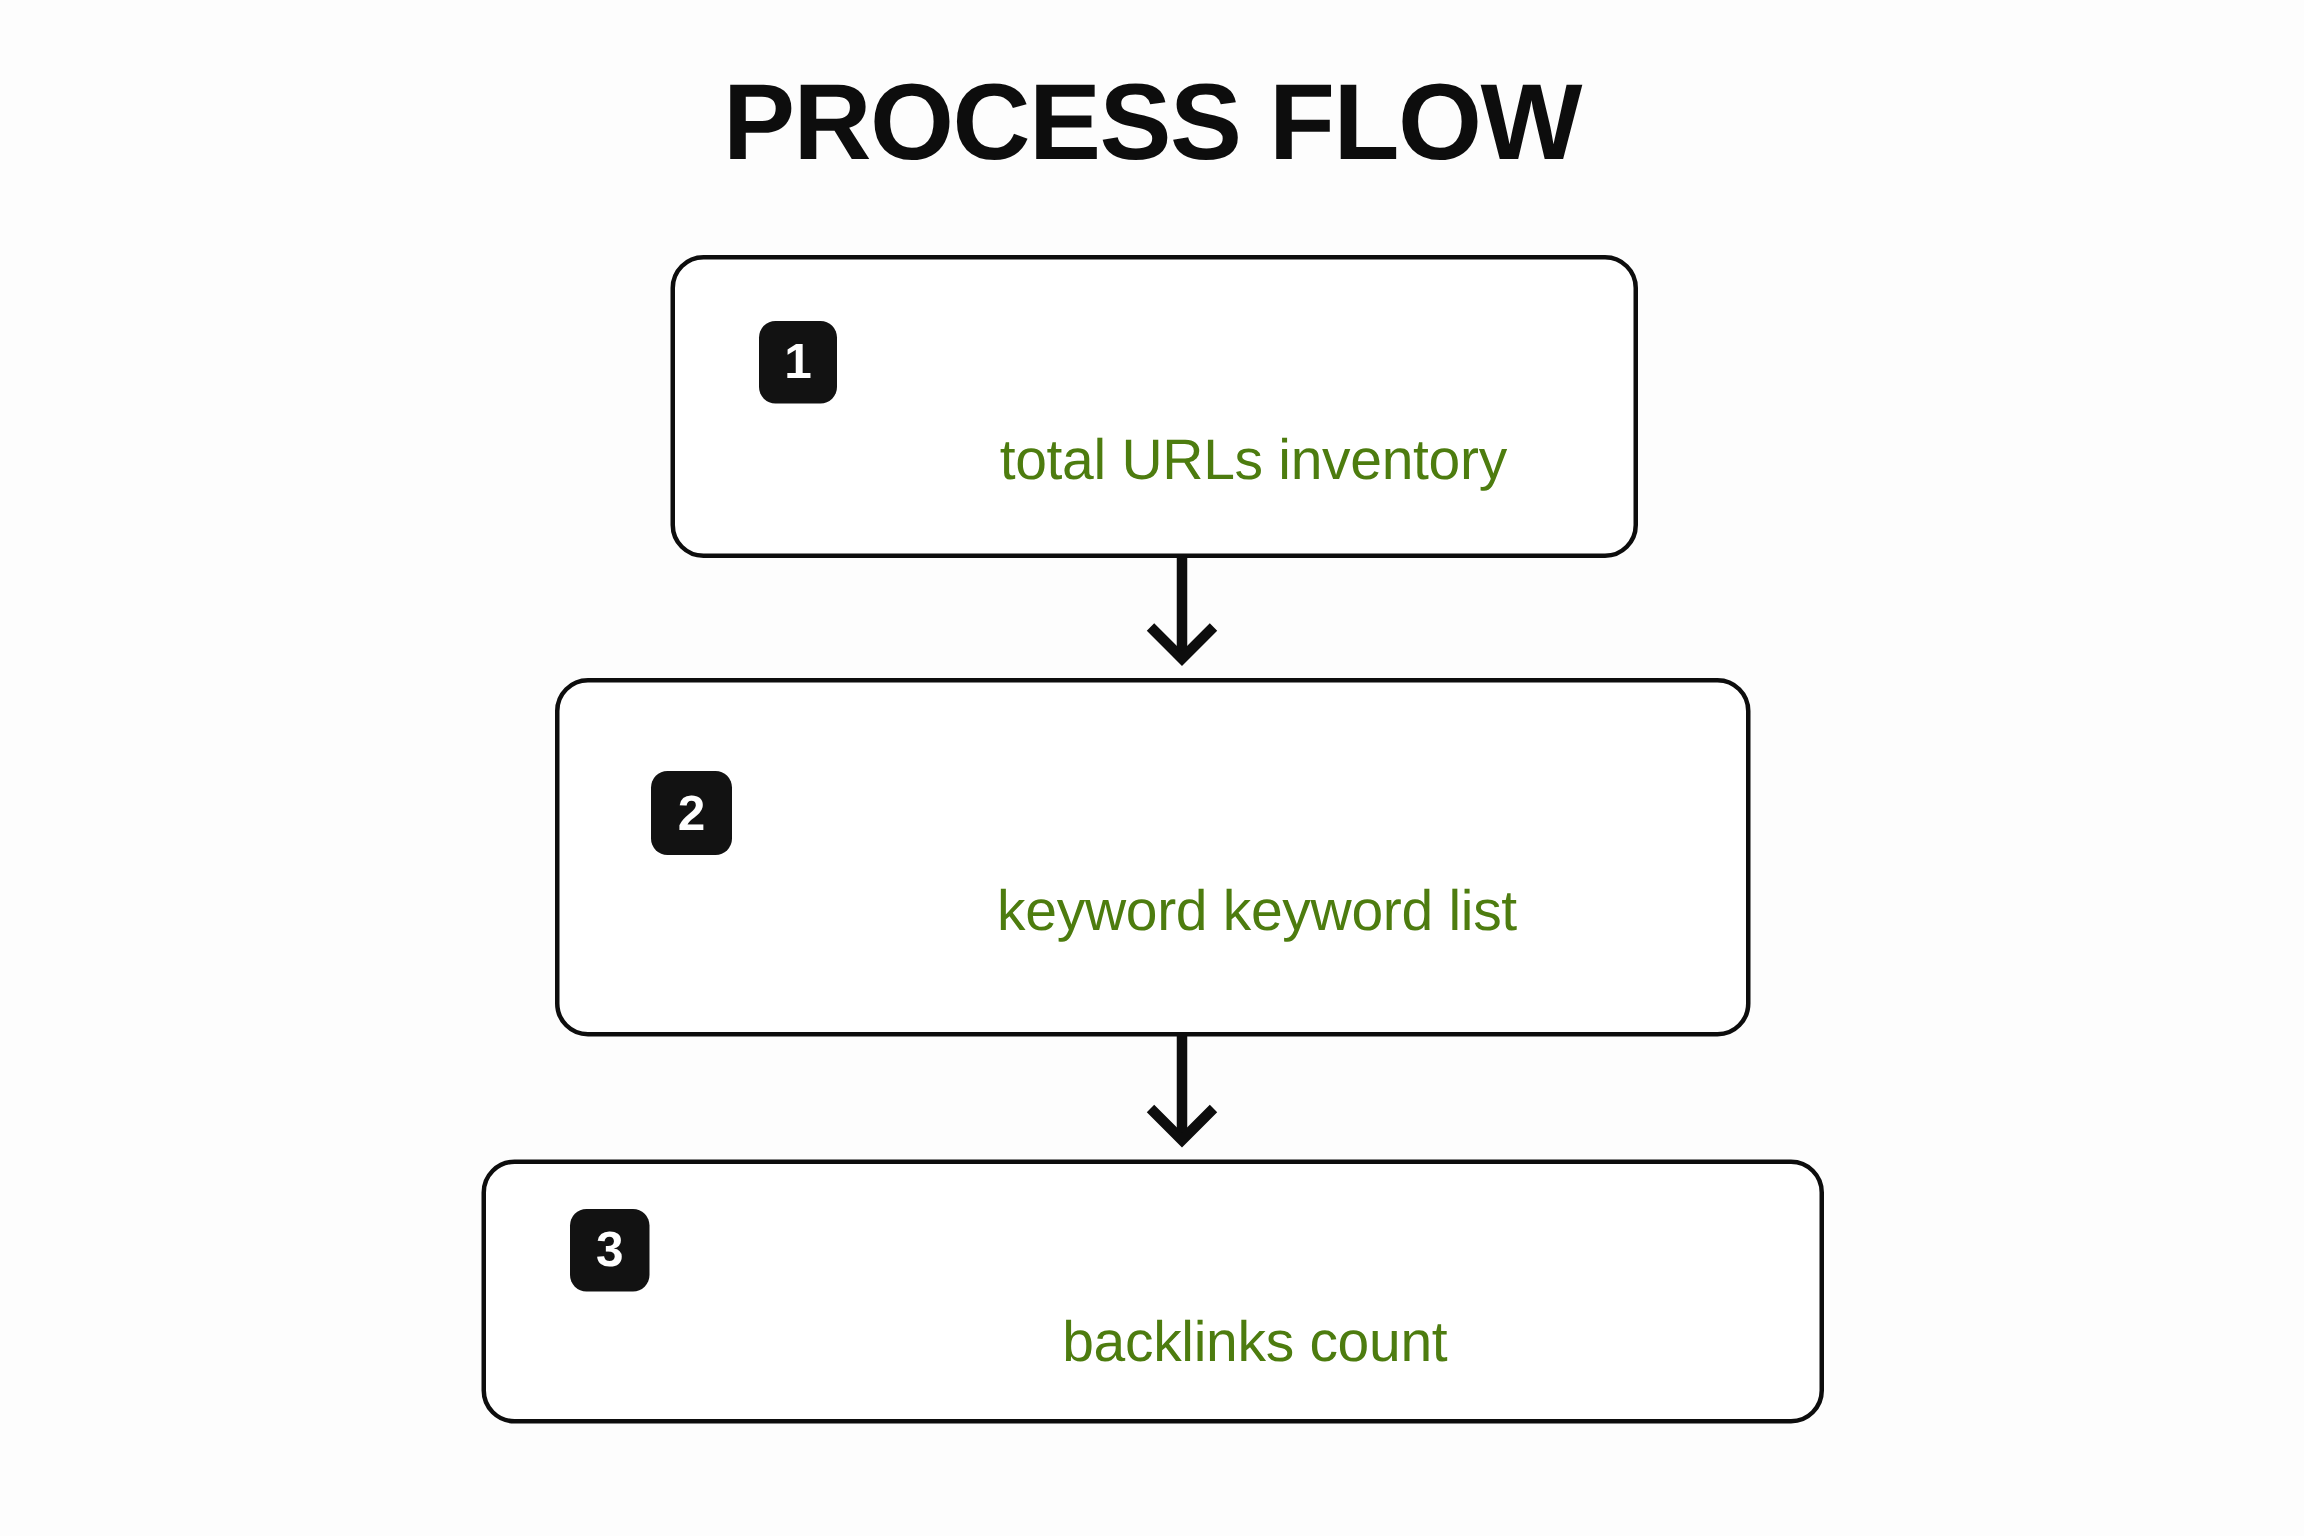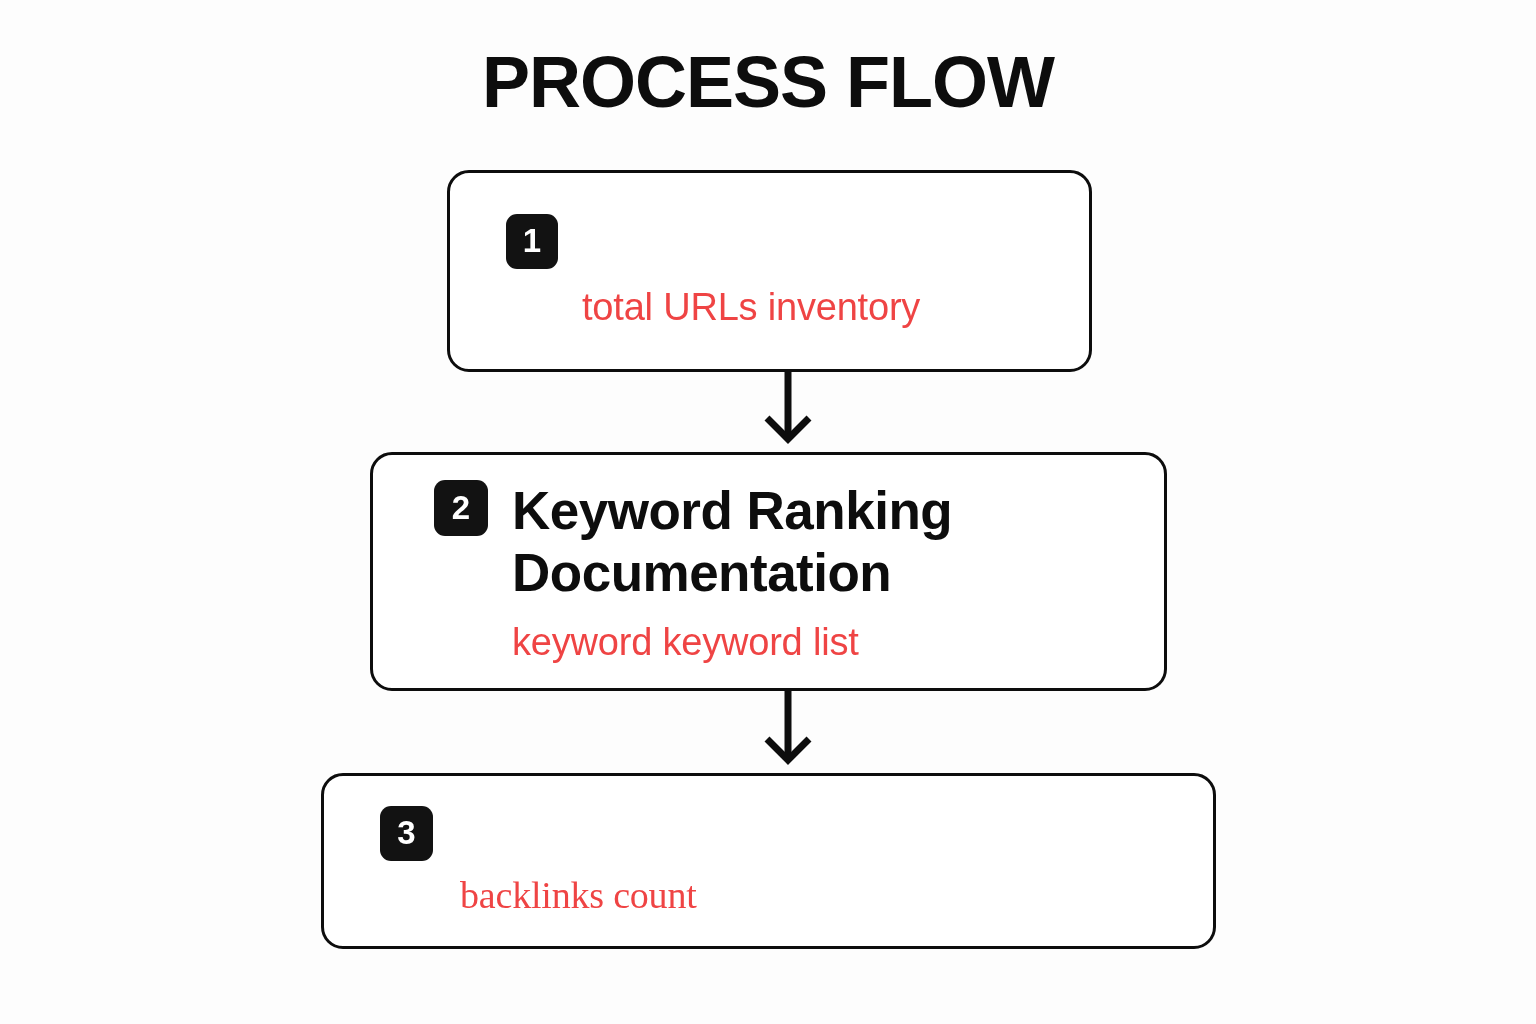--- a/index.html
+++ b/index.html
@@ -66,23 +66,24 @@
     justify-content: center;
   }
 
   .step-title {
     font-weight: 700;
     color: #0d0d0d;
     letter-spacing: -0.5px;
   }
 
   .step-sub {
-    color: #ef4444;
+    color: #4d7c0f;
     font-weight: 400;
     letter-spacing: -0.2px;
+    text-align: center;
   }
 
   
   #box-1 {
     left: 447px;
     top: 170px;
     width: 645px;
     height: 202px;
     padding: 0 0 0 56px;
   }
@@ -105,21 +106,21 @@
   
   #box-3 {
     left: 321px;
     top: 773px;
     width: 895px;
     height: 176px;
     padding: 0 0 0 56px;
   }
   #box-3 .badge { width: 53px; height: 55px; font-size: 33px; border-radius: 11px; }
   #box-3 .step-title { font-size: 52px; line-height: 56px; }
-  #box-3 .step-sub { font-size: 38px; line-height: 44px; margin: 12px 0 0 80px; font-family: Liberation Serif, serif; }
+  #box-3 .step-sub { font-size: 38px; line-height: 44px; margin: 12px 0 0 80px; }
 
   
   .connector {
     position: absolute;
     left: 748px;
     width: 80px;
   }
   #connector-1 { top: 371px; height: 82px; }
   #connector-2 { top: 690px; height: 84px; }
   .connector svg { display: block; }
@@ -141,21 +142,20 @@
   <div class="connector" id="connector-1">
     <svg width="80" height="82" viewBox="0 0 80 82" xmlns="http://www.w3.org/2000/svg">
       <path d="M40 0 L40 67" stroke="#0d0d0d" stroke-width="7" fill="none"></path>
       <path d="M19 47 L40 68 L61 47" stroke="#0d0d0d" stroke-width="7" fill="none" stroke-linecap="butt" stroke-linejoin="miter"></path>
     </svg>
   </div>
 
   <div class="step-box" id="box-2">
     <div class="step-head">
       <div class="badge">2</div>
-      <div class="step-title">Keyword Ranking Documentation</div>
     </div>
     <div class="step-sub">keyword keyword list</div>
   </div>
 
   <div class="connector" id="connector-2">
     <svg width="80" height="84" viewBox="0 0 80 84" xmlns="http://www.w3.org/2000/svg">
       <path d="M40 0 L40 69" stroke="#0d0d0d" stroke-width="7" fill="none"></path>
       <path d="M19 49 L40 70 L61 49" stroke="#0d0d0d" stroke-width="7" fill="none" stroke-linecap="butt" stroke-linejoin="miter"></path>
     </svg>
   </div>

